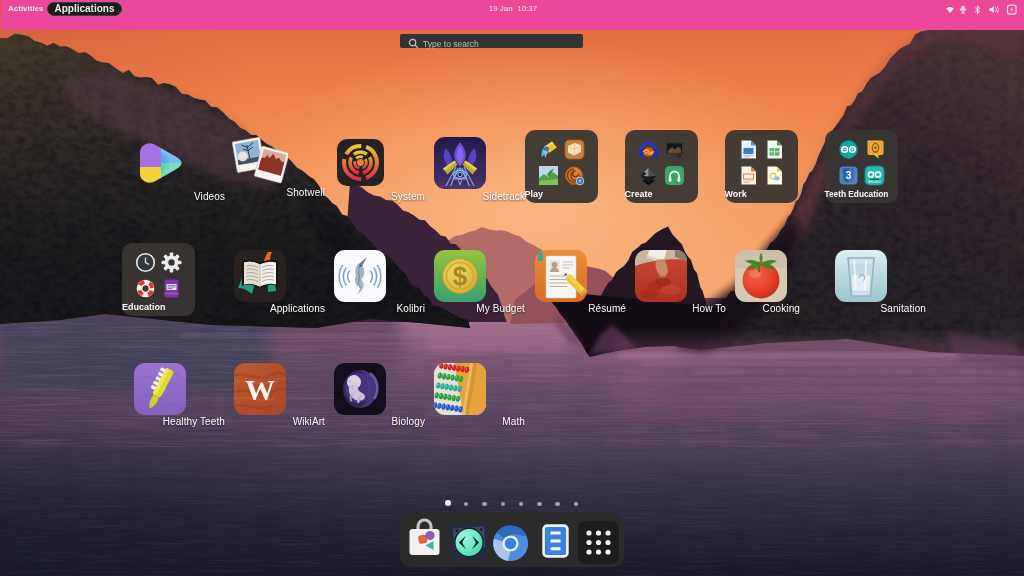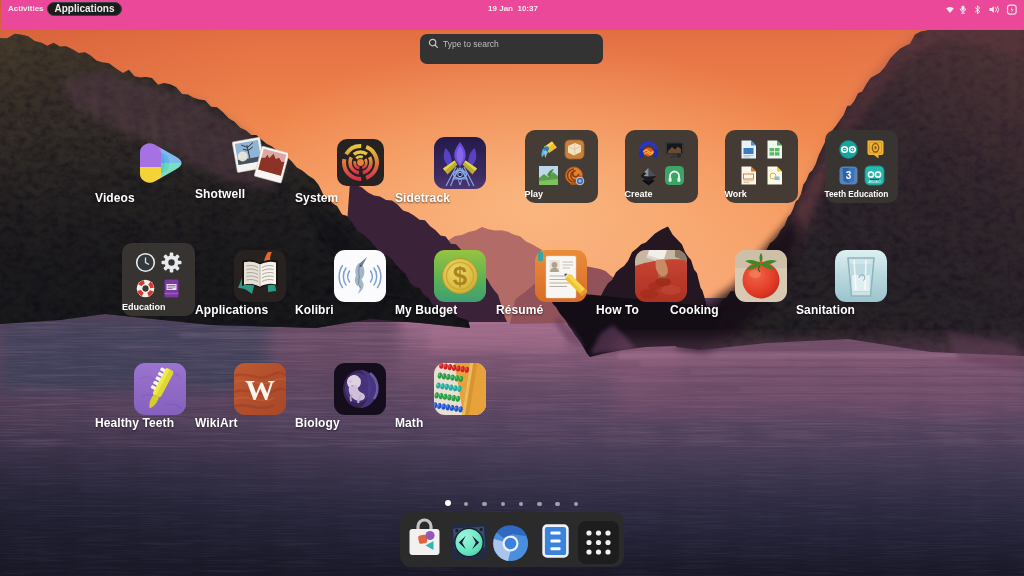--- a/index.html
+++ b/index.html
@@ -1,16 +1,16 @@
 <!DOCTYPE html>
 <html><head><meta charset="utf-8"><style>
 html,body{margin:0;padding:0}
 body{width:1024px;height:576px;overflow:hidden;position:relative;background:#000;font-family:"Liberation Sans",sans-serif;-webkit-font-smoothing:antialiased}
 .abs{position:absolute}
-.lbl{position:absolute;color:#fff;font-size:12px;font-weight:700;text-align:left;width:130px;margin-left:-65px;text-shadow:0 1px 2px rgba(0,0,0,.6);letter-spacing:.1px;white-space:nowrap}
+.lbl{position:absolute;color:#fff;font-size:10px;font-weight:400;text-align:right;width:130px;margin-left:-65px;text-shadow:0 1px 2px rgba(0,0,0,.6);letter-spacing:.1px;white-space:nowrap}
 .folder{position:absolute;width:73px;height:73px;background:rgba(56,53,50,.94);border-radius:10px}
 .flbl{position:absolute;width:100%;bottom:4px;color:#fff;font-size:9px;font-weight:700;white-space:nowrap}
 .mini{position:absolute;width:21px;height:21px}
 </style></head>
 <body>
 <svg class="abs" style="left:0;top:0" width="1024" height="576" viewBox="0 0 1024 576">
 <defs>
 <linearGradient id="skyG" x1="0" y1="0" x2="0" y2="1">
 <stop offset="0" stop-color="#da633c"></stop>
         <stop offset="0.12" stop-color="#e67344"></stop>
@@ -164,40 +164,40 @@
 
 <rect x="60" y="420" width="560" height="8" fill="#565073" opacity="0.25" filter="url(#blur4)"></rect>
 <rect x="320" y="452" width="520" height="7" fill="#4e4868" opacity="0.2" filter="url(#blur4)"></rect>
 <rect x="80" y="484" width="500" height="7" fill="#443f5e" opacity="0.18" filter="url(#blur4)"></rect>
 <rect x="400" y="516" width="560" height="7" fill="#403b58" opacity="0.16" filter="url(#blur4)"></rect>
 </svg>
 
 <div class="abs" style="left:1px;top:0;width:1024px;height:30px;background:#ec4899;color:#eee">
  <div class="abs" style="left:7px;top:3.5px;font-size:8px;font-weight:700;line-height:10px">Activities</div>
  <div class="abs" style="left:46px;top:2px;height:11.5px;padding:0 6.5px;background:#1c1c1c;border:1px solid #3e3e3e;border-radius:8px;font-size:10px;font-weight:700;line-height:11.5px">Applications</div>
- <div class="abs" style="left:452px;top:3.5px;width:120px;text-align:center;font-size:8px;font-weight:700;line-height:10px">19 Jan&nbsp;&nbsp;10:37</div>
+ <div class="abs" style="left:452px;top:3.5px;width:120px;text-align:center;font-size:8px;font-weight:400;line-height:10px">19 Jan&nbsp;&nbsp;10:37</div>
  <svg class="abs" style="left:944px;top:3.5px" width="74" height="11" viewBox="0 0 74 11" fill="#e8e8e8">
   <path d="M5,9 L1.2,4.6 C3.3,2.6 6.7,2.6 8.8,4.6 Z"></path>
   <g>
         <rect x="16.4" y="1.5" width="3.2" height="5" rx="1.6"></rect>
         <path d="M15.2,4.5 a2.8,2.8 0 0 0 5.6,0 M18,7.5 L18,9 M16.2,9.2 L19.8,9.2" stroke="#e8e8e8" stroke-width="1" fill="none"></path>
       </g>
   <path d="M30.2,3.6 L34.8,7.6 L32.4,9.7 L32.4,1.9 L34.8,4 L30.2,8" stroke="#e8e8e8" stroke-width="1" fill="none" stroke-linejoin="round"></path>
   <g>
         <path d="M44.5,4 L46.5,4 L48.8,2 L48.8,9 L46.5,7 L44.5,7 Z"></path>
         <path d="M50.5,3.2 a3.6,3.6 0 0 1 0,4.7 M52.3,2.2 a5.4,5.4 0 0 1 0,6.7" stroke="#e8e8e8" stroke-width="1" fill="none"></path>
       </g>
   <g>
         <rect x="62.5" y="1.2" width="8.6" height="9" rx="2.4" fill="none" stroke="#e8e8e8" stroke-width="1.2"></rect>
         <path d="M67.3,3 L65.6,6 L67,6 L66.3,8.4 L68.4,5.4 L67,5.4 Z"></path>
       </g>
  </svg>
 </div>
 
-<div class="abs" style="left:420px;top:34px;width:183px;height:30px;background:#333333;border-radius:7px">
+<div class="abs" style="left:400px;top:34px;width:183px;height:14px;background:#333333;border-radius:2px">
  <svg class="abs" style="left:8px;top:4px" width="11" height="11" viewBox="0 0 11 11">
       <circle cx="4.6" cy="4.6" r="3.2" fill="none" stroke="#c6c6c6" stroke-width="1.2"></circle>
       <path d="M7,7 L9.8,9.8" stroke="#c6c6c6" stroke-width="1.2"></path>
     </svg>
  <div class="abs" style="left:23px;top:4.5px;font-size:8.5px;color:#bfbfbf;font-weight:400">Type to search</div>
 </div>
 
 <div class="abs" style="left:0;top:0">
  <div class="abs" style="left:444.6px;top:499.6px;width:6.8px;height:6.8px;border-radius:50%;background:#fff"></div>
  <div class="abs" style="left:463.9px;top:501.7px;width:4.6px;height:4.6px;border-radius:50%;background:rgba(255,255,255,.55)"></div>

